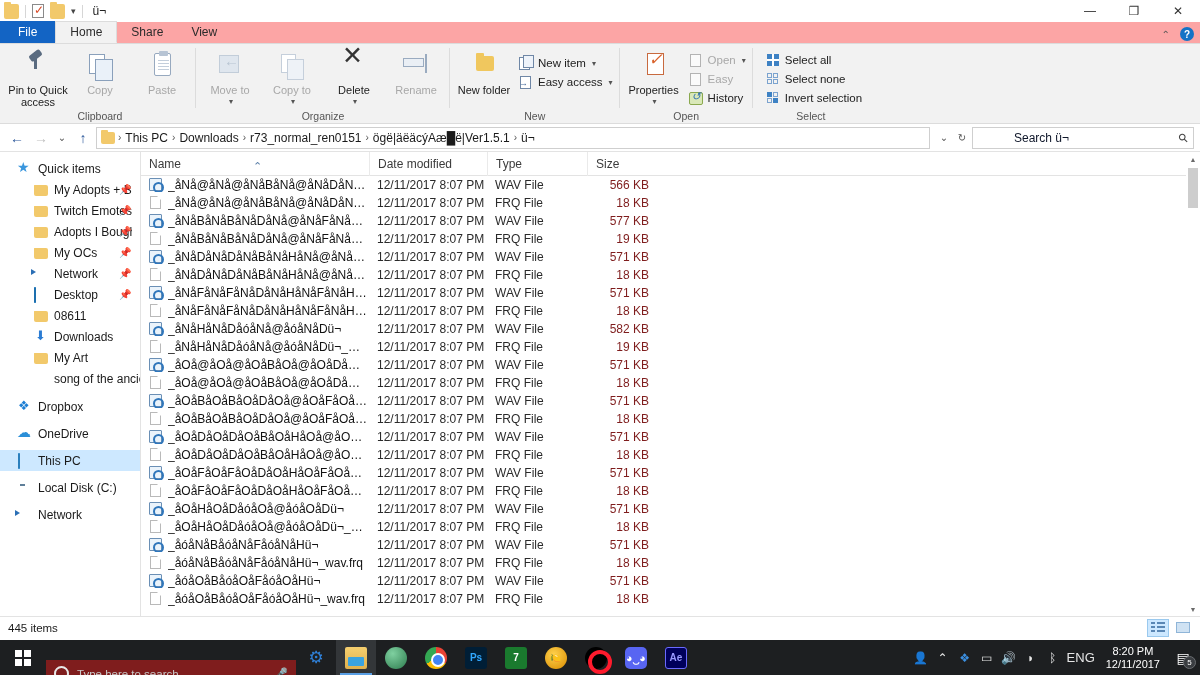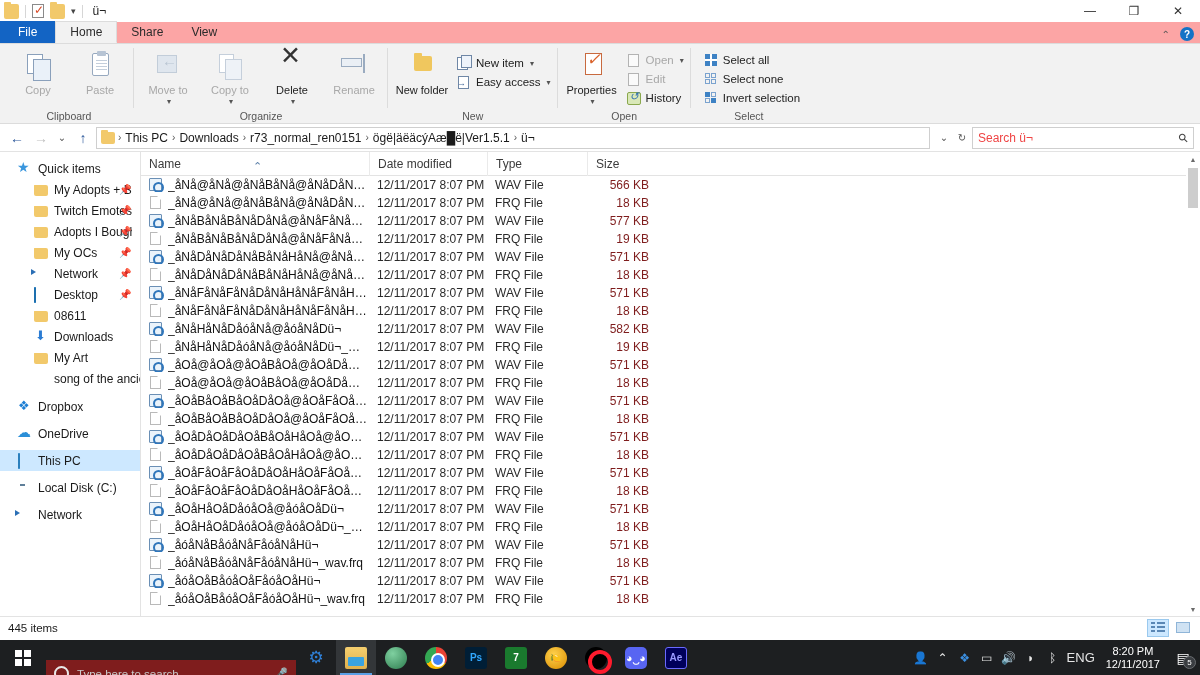--- a/index.html
+++ b/index.html
@@ -100,21 +100,21 @@
   .navbtn { width:22px; height:22px; display:flex; align-items:center; justify-content:center; font-size:14px; color:#2b579a; }
   .navbtn.dim { color:#c0c0c0; }
   .navbtn.small { width:16px; font-size:10px; color:#555; }
   .crumbbox { flex:1; height:22px; border:1px solid #cfcfcf; background:#fff; display:flex; align-items:center; padding:0 2px 0 4px; min-width:0; }
   .crumb-folder { width:14px; height:12px; background:#f2c96b; position:relative; margin-right:2px; border-radius:1px 2px 2px 2px; flex:0 0 14px; }
   .crumb-folder:before { content:""; position:absolute; left:0; top:-2px; width:7px; height:3px; background:#f2c96b; border-radius:1px 1px 0 0; }
   .crumb { font-size:12px; color:#1a1a1a; padding:0 3px; white-space:nowrap; }
   .crumb-sep { font-size:10px; color:#555; padding:0 1px; }
   .addr-right { display:flex; align-items:center; gap:2px; margin-left:auto; padding-left:4px; }
   .searchbox { width:222px; height:22px; border:1px solid #cfcfcf; background:#fff; display:flex; align-items:center; padding:0 5px; }
-  .searchbox .ph { flex:1; font-size:12px; color:#ef4444; }
+  .searchbox .ph { flex:1; font-size:12px; color:#0f172a;margin-left:36px; }
   .mag { font-size:12px; color:#444; transform:rotate(-45deg); }
 
   
   .content { display:flex; height:465px; border-top:1px solid #e3e3e3; }
   .navpane { width:140px; background:#fff; padding-top:6px; overflow:hidden; position:relative; }
   .nav-item { height:21px; display:flex; align-items:center; font-size:12px; color:#1a1a1a; padding-left:18px; gap:6px; white-space:nowrap; position:relative; }
   .nav-item.root { padding-left:18px; font-weight:normal; }
   .nav-item.child { padding-left:34px; }
   .nav-item.sel { background:#cde8ff; }
   .nav-item .pin { position:absolute; right:8px; font-size:10px; color:#9aa0a6; }
@@ -234,20 +234,26 @@
     <div class="ribbon-right">
       <span class="chev">⌃</span>
       <span class="help">?</span>
     </div>
   </div>
 
   <div class="ribbon">
 
     <div class="rgroup" style="padding-left:8px;">
       <div class="gitems">
+        <div class="bigbtn">
+          <span class="bigicon">
+              <i class="bi-pin2"></i>
+            </span>
+          <span class="lbl">Pin to Quick access</span>
+        </div>
         <div class="bigbtn dim">
           <span class="bigicon">
               <i class="bi-copy"></i>
             </span>
           <span class="lbl">Copy</span>
         </div>
         <div class="bigbtn dim">
           <span class="bigicon">
               <i class="bi-paste"></i>
             </span>
@@ -330,21 +336,21 @@
             <span class="smallico">
                 <i class="ic-open"></i>
               </span>
             <span>Open</span>
             <span class="caret">▾</span>
           </div>
           <div class="smallbtn dim">
             <span class="smallico">
                 <i class="ic-edit"></i>
               </span>
-            <span>Edit</span>
+            <span>Easy</span>
           </div>
           <div class="smallbtn">
             <span class="smallico">
                 <i class="ic-history"></i>
               </span>
             <span>History</span>
           </div>
         </div>
       </div>
       <div class="gtitle">Open</div>

